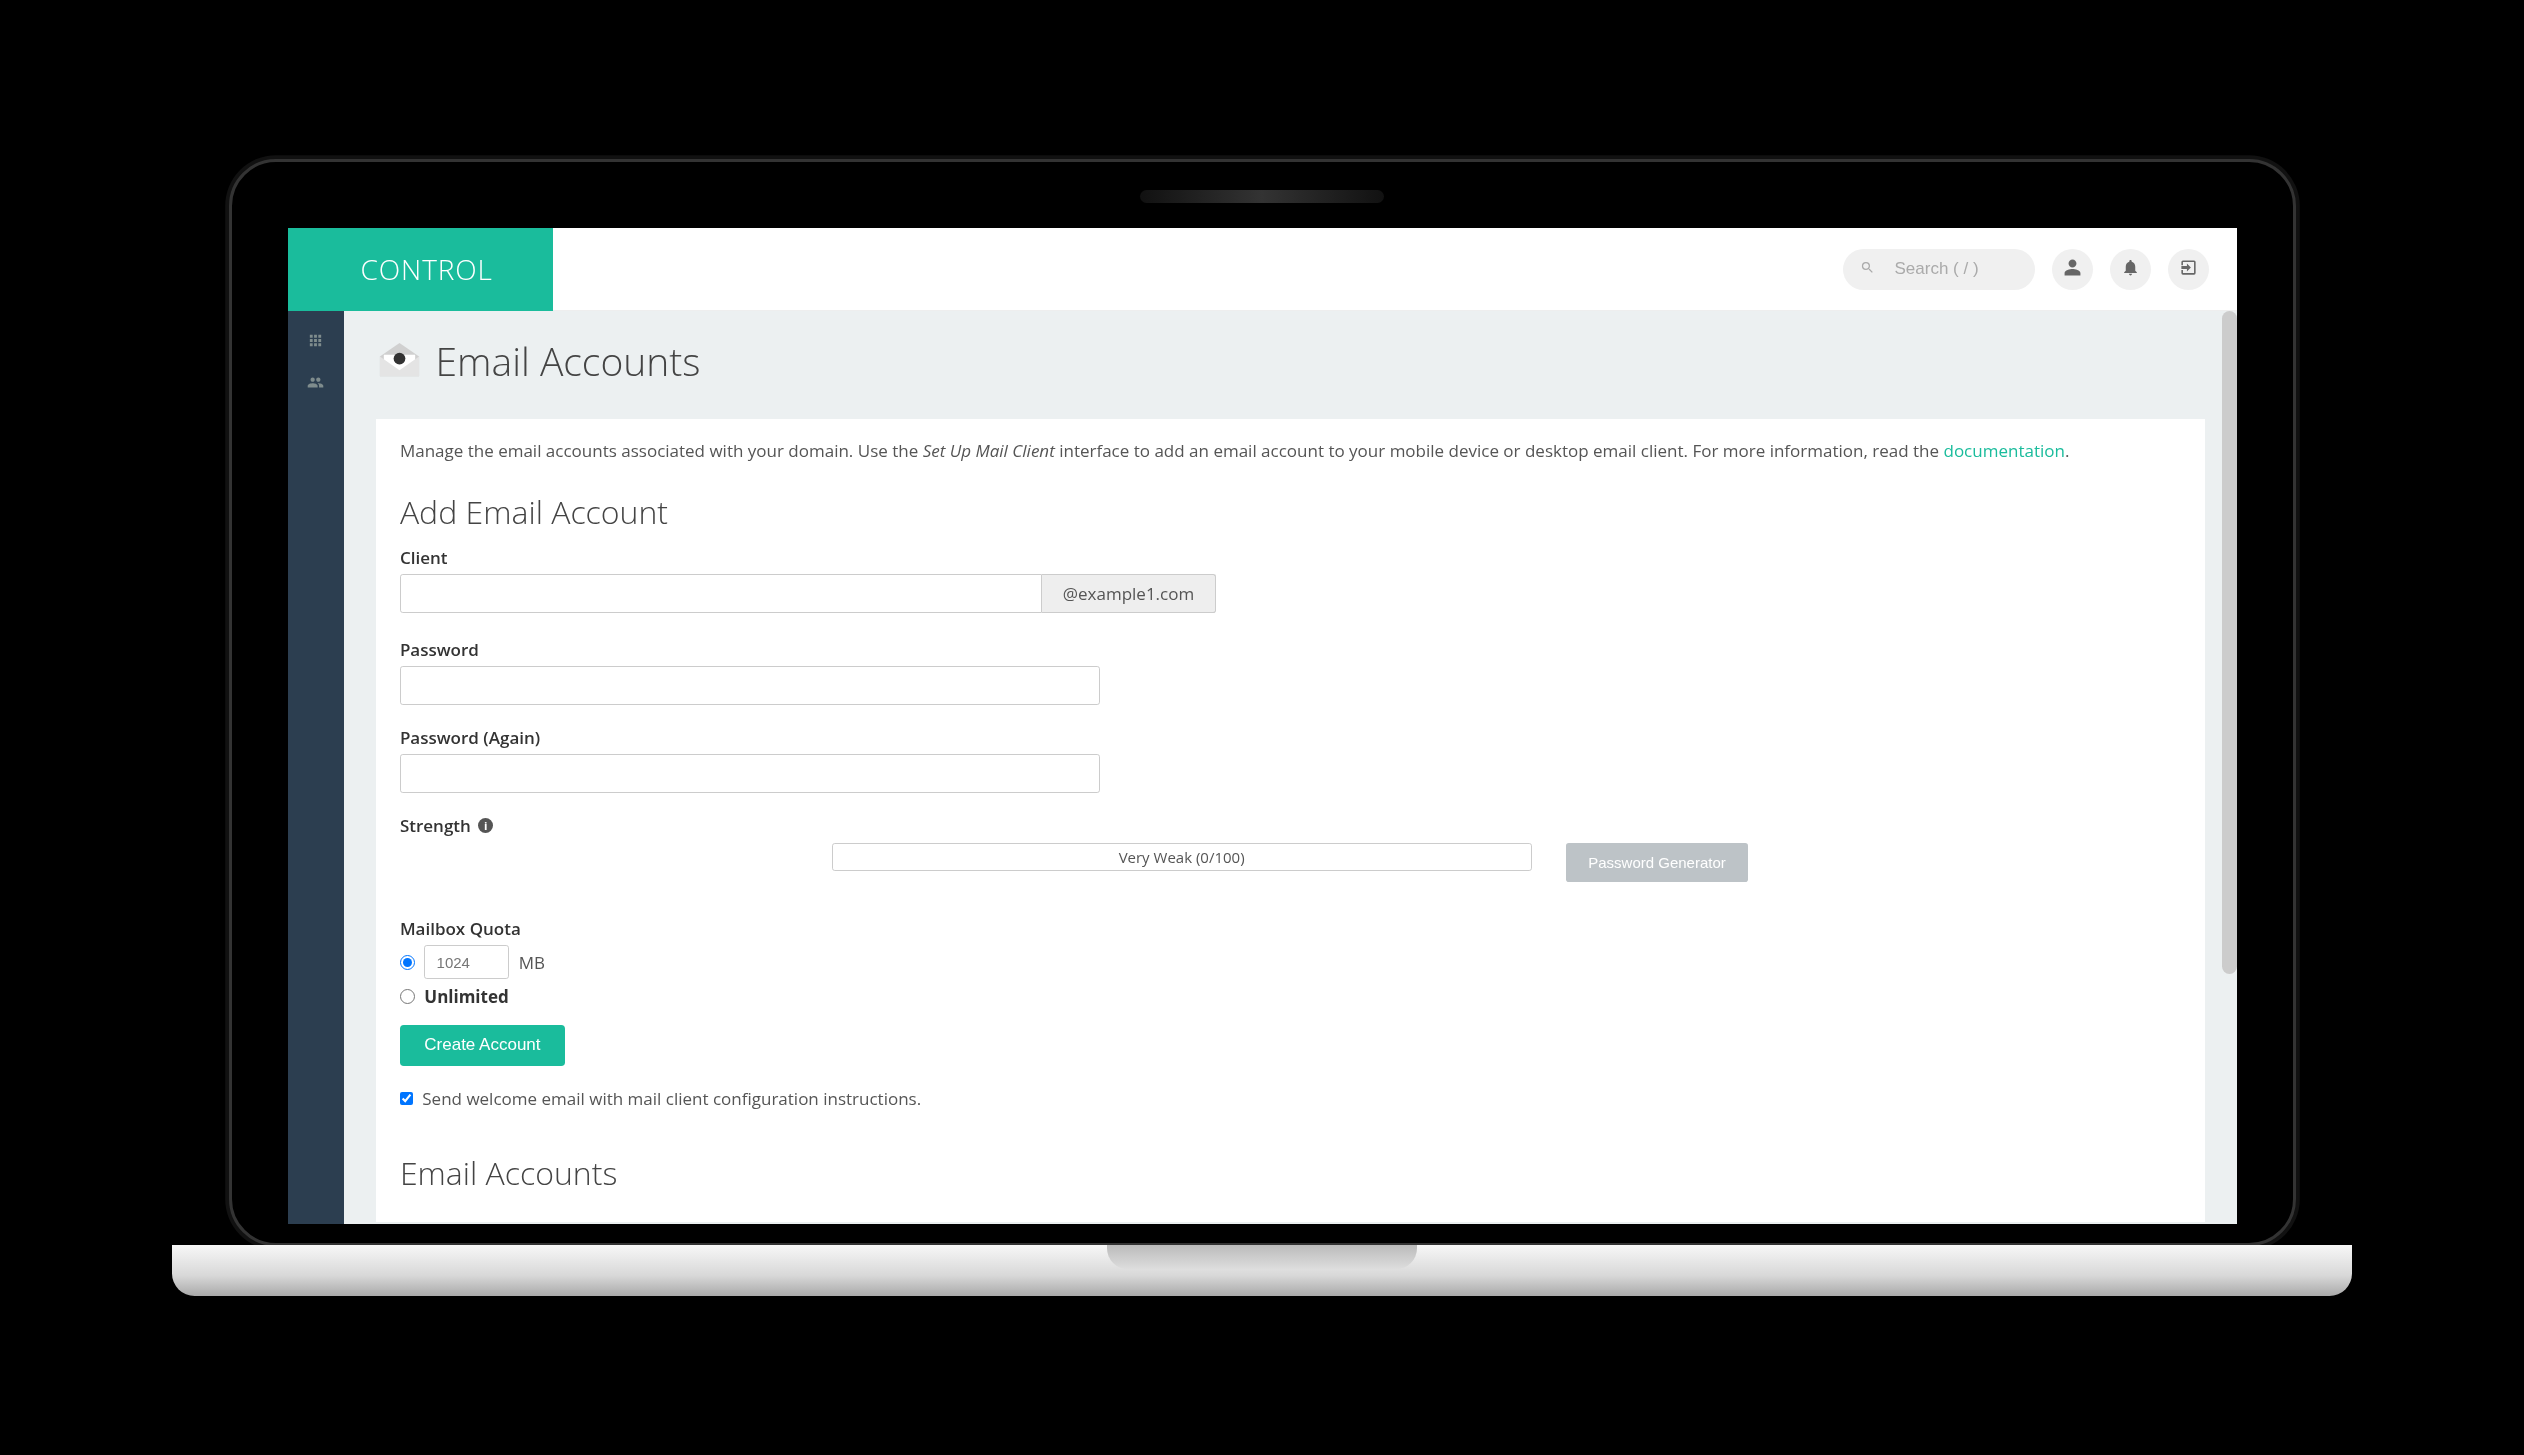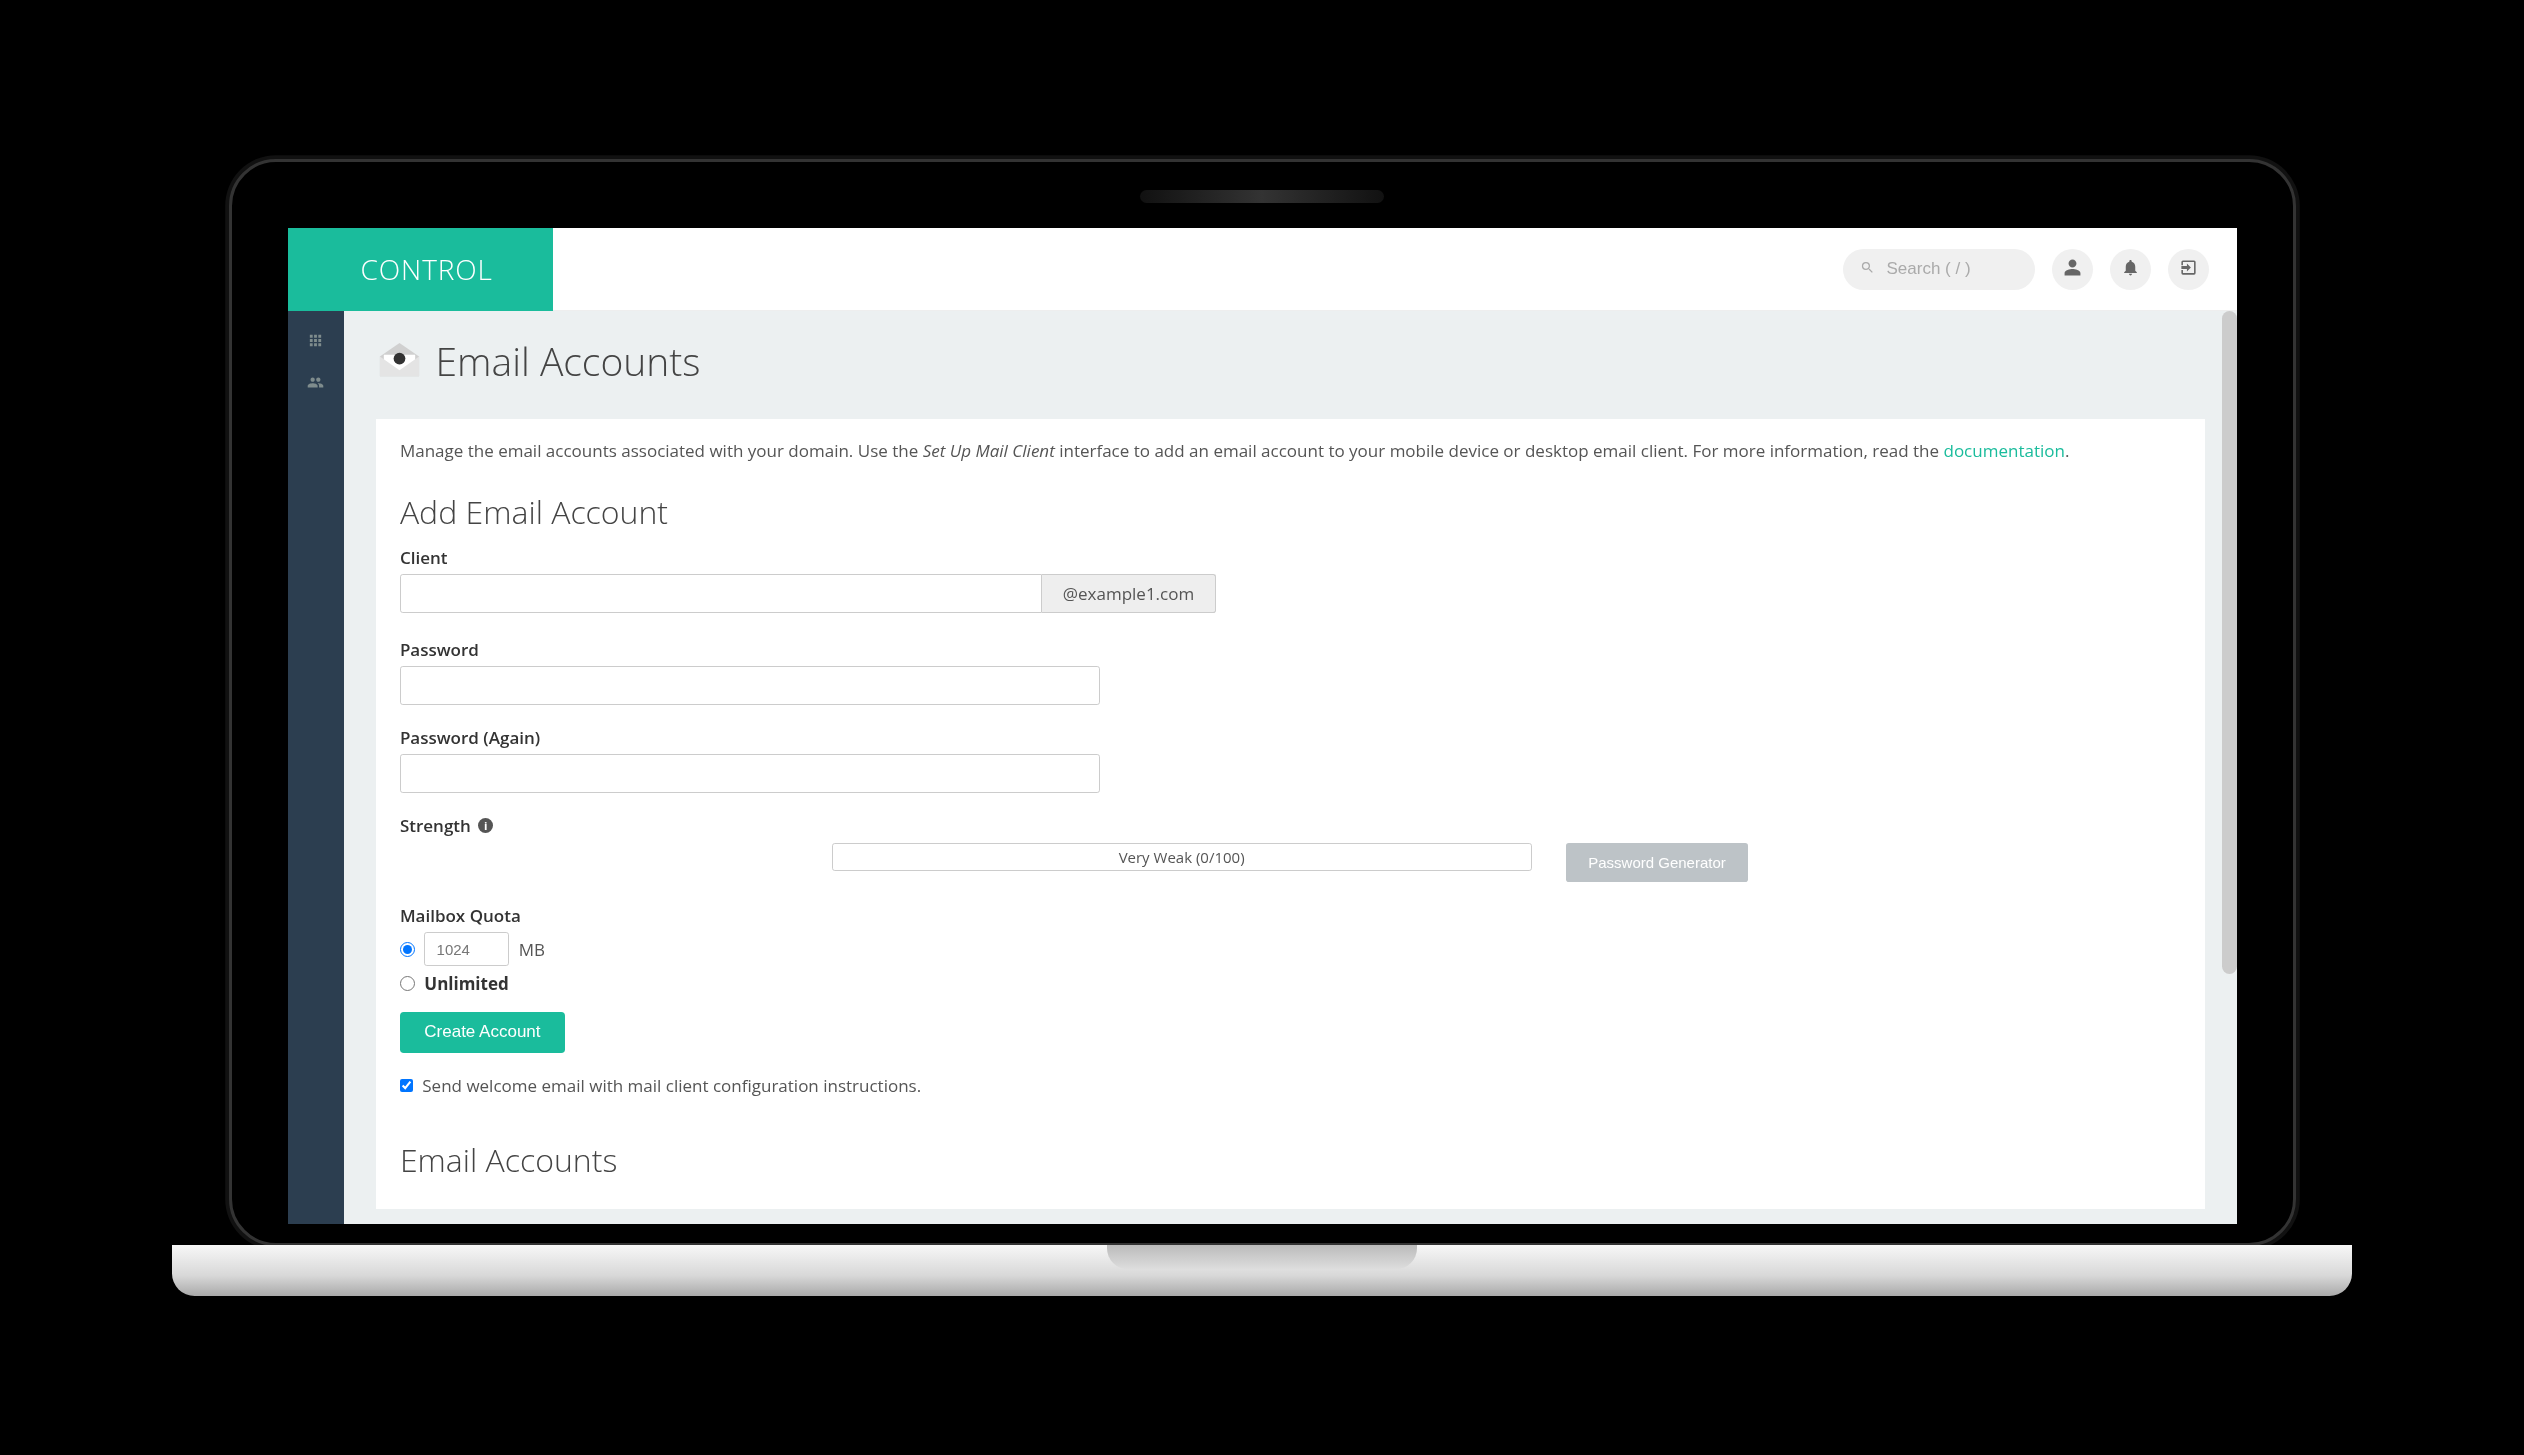--- a/index.html
+++ b/index.html
@@ -68,21 +68,21 @@
   padding-right: 28px;
 }
 .search-wrap {
   background: #f0f0f0;
   border-radius: 38px;
   height: 41px;
   width: 192px;
   display: flex;
   align-items: center;
   padding: 0 17px;
-  gap: 12px;
+  gap: 20px;
 }
 .search-wrap .icon { color: #aaa; }
 .search-input {
   border: none;
   outline: none;
   background: transparent;
   font-size: 17px;
   color: #555;
   width: 100%;
 }
@@ -412,21 +412,21 @@
             <label class="field-label strength-label">
               <span>Strength</span>
               <span class="info-ico">i</span>
             </label>
             <div class="strength-row">
               <div class="strength-bar">Very Weak (0/100)</div>
               <button class="pwgen-btn">Password Generator</button>
             </div>
           </div>
 
-          <div class="field-row" style="margin-top:22px">
+          <div class="field-row" style="margin-top:35px">
             <label class="field-label">Mailbox Quota</label>
             <div class="quota-row">
               <input class="radio" type="radio" name="quota" checked="" style="">
               <input class="quota-input" value="1024" style="">
               <span class="unit">MB</span>
             </div>
             <div class="quota-row">
               <input class="radio" type="radio" name="quota" style="">
               <span class="bold-label">Unlimited</span>
             </div>

